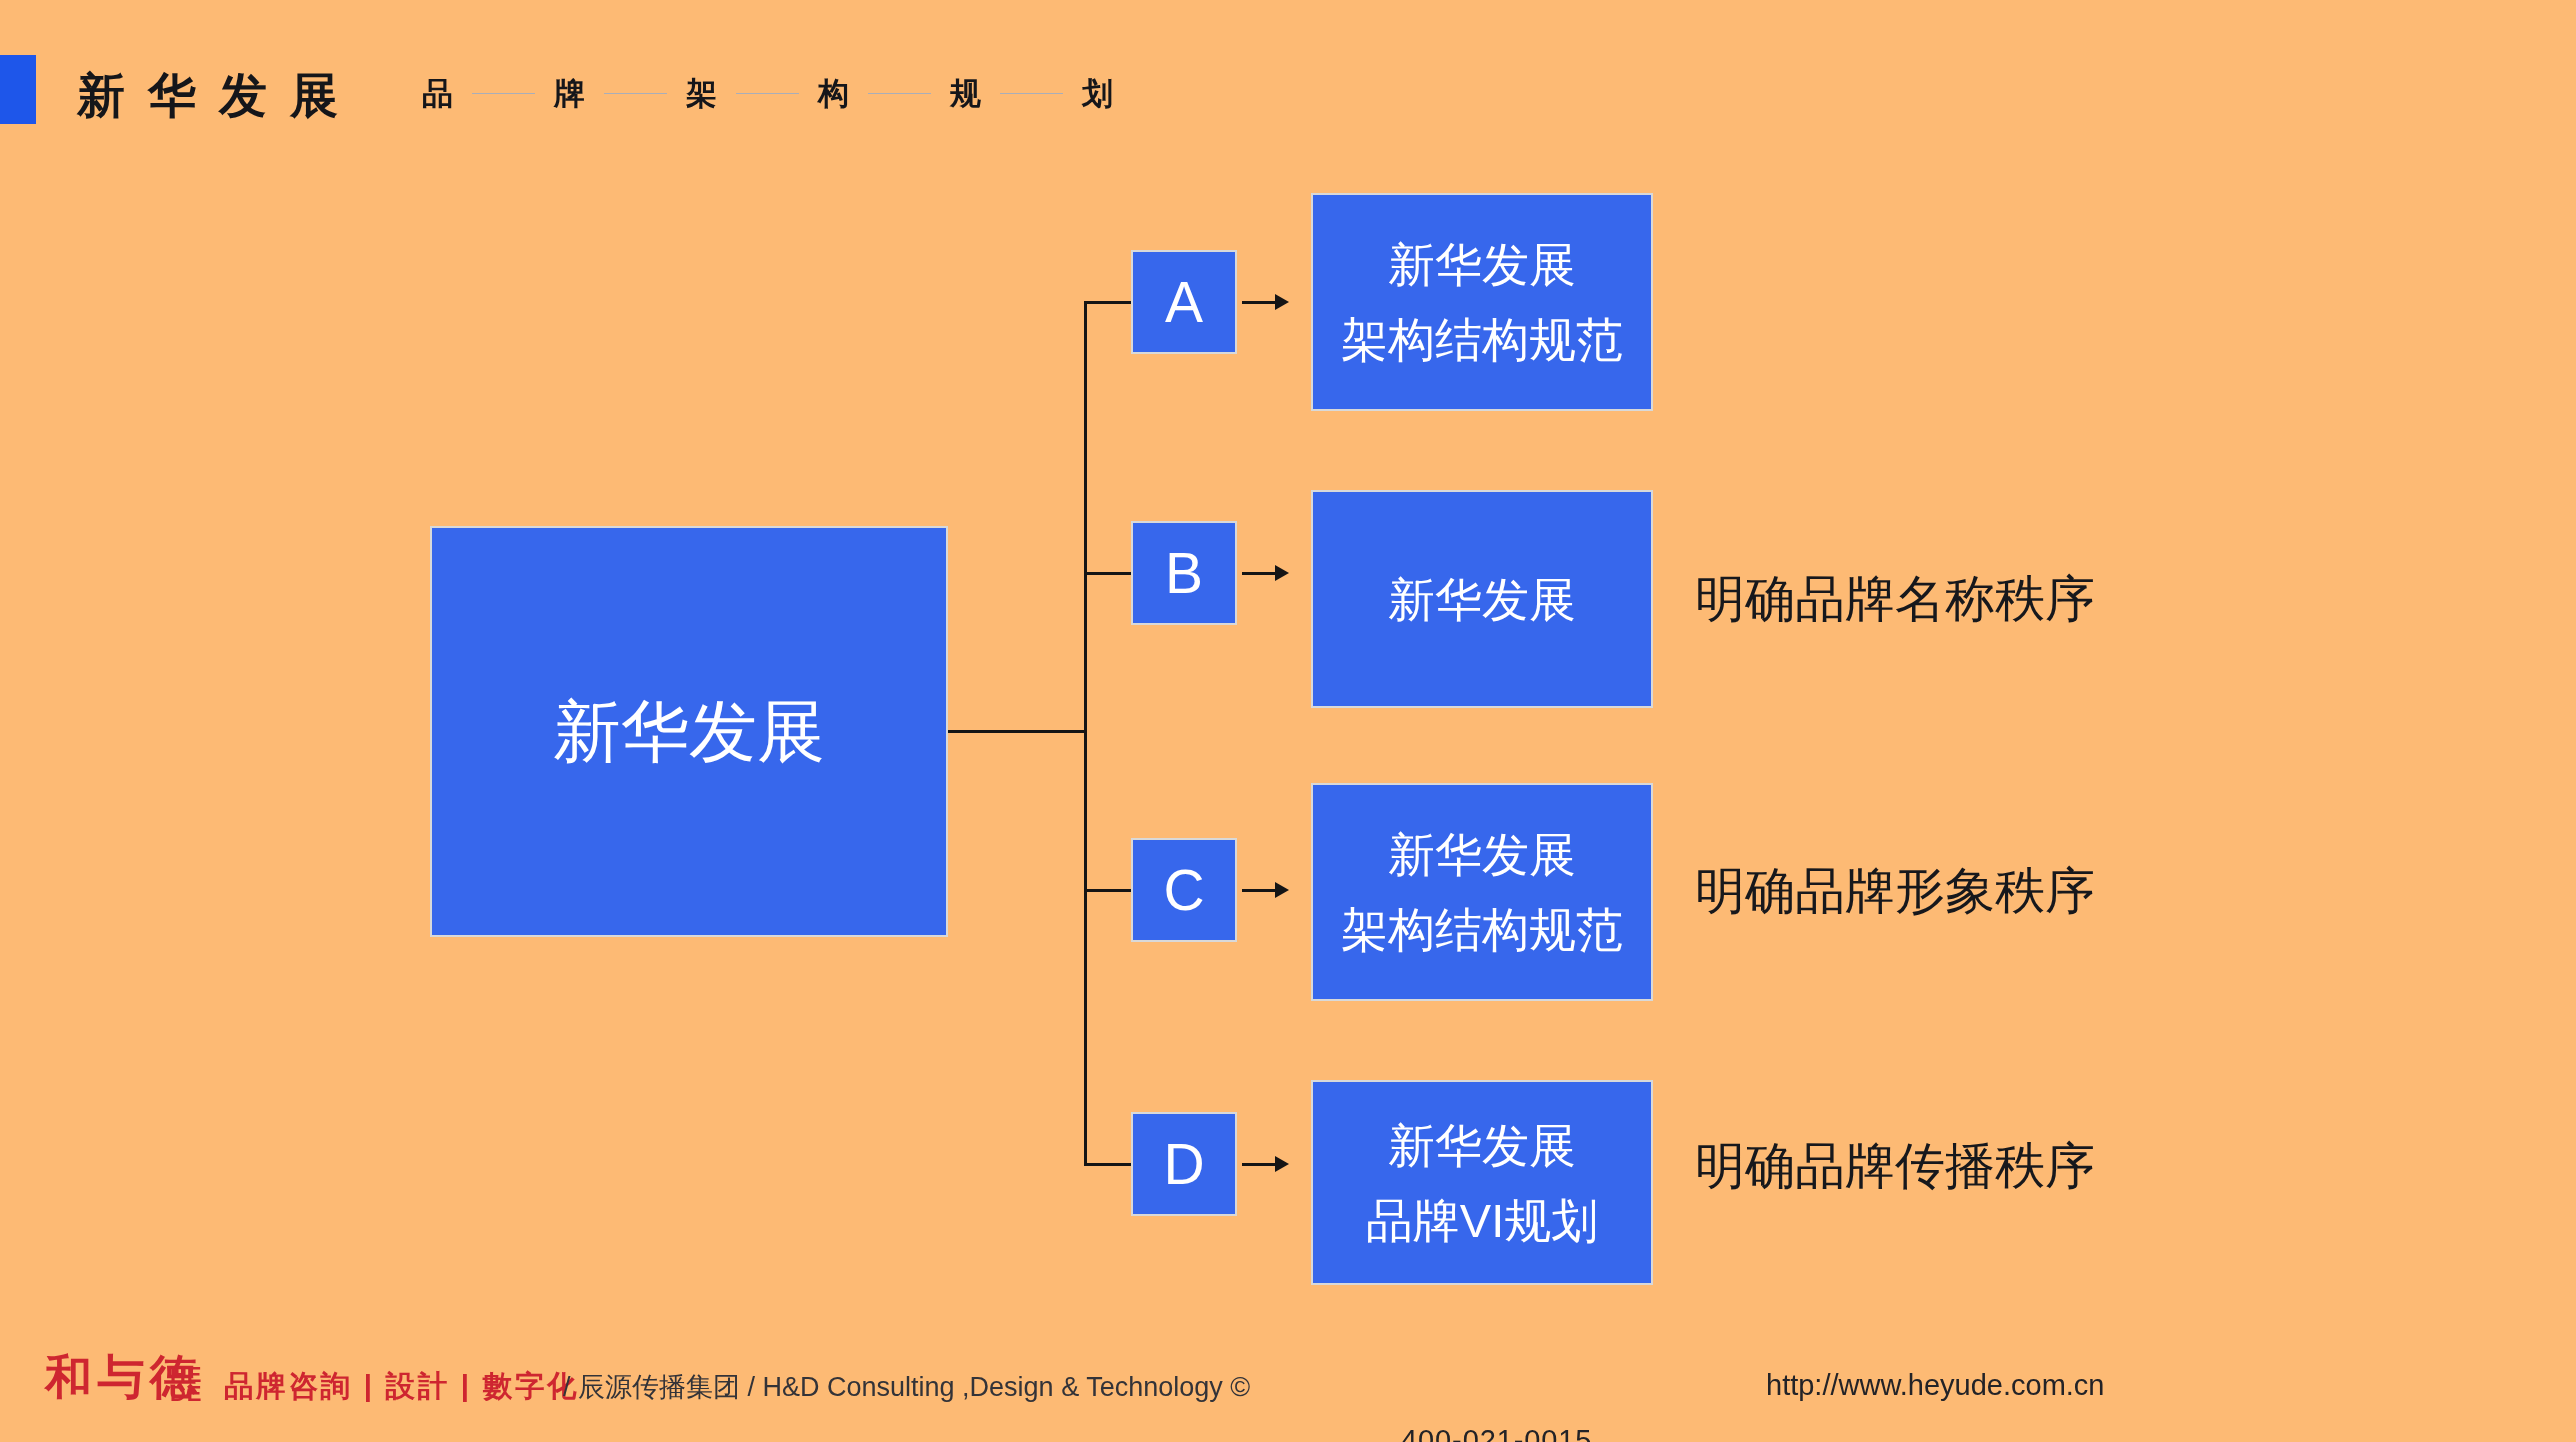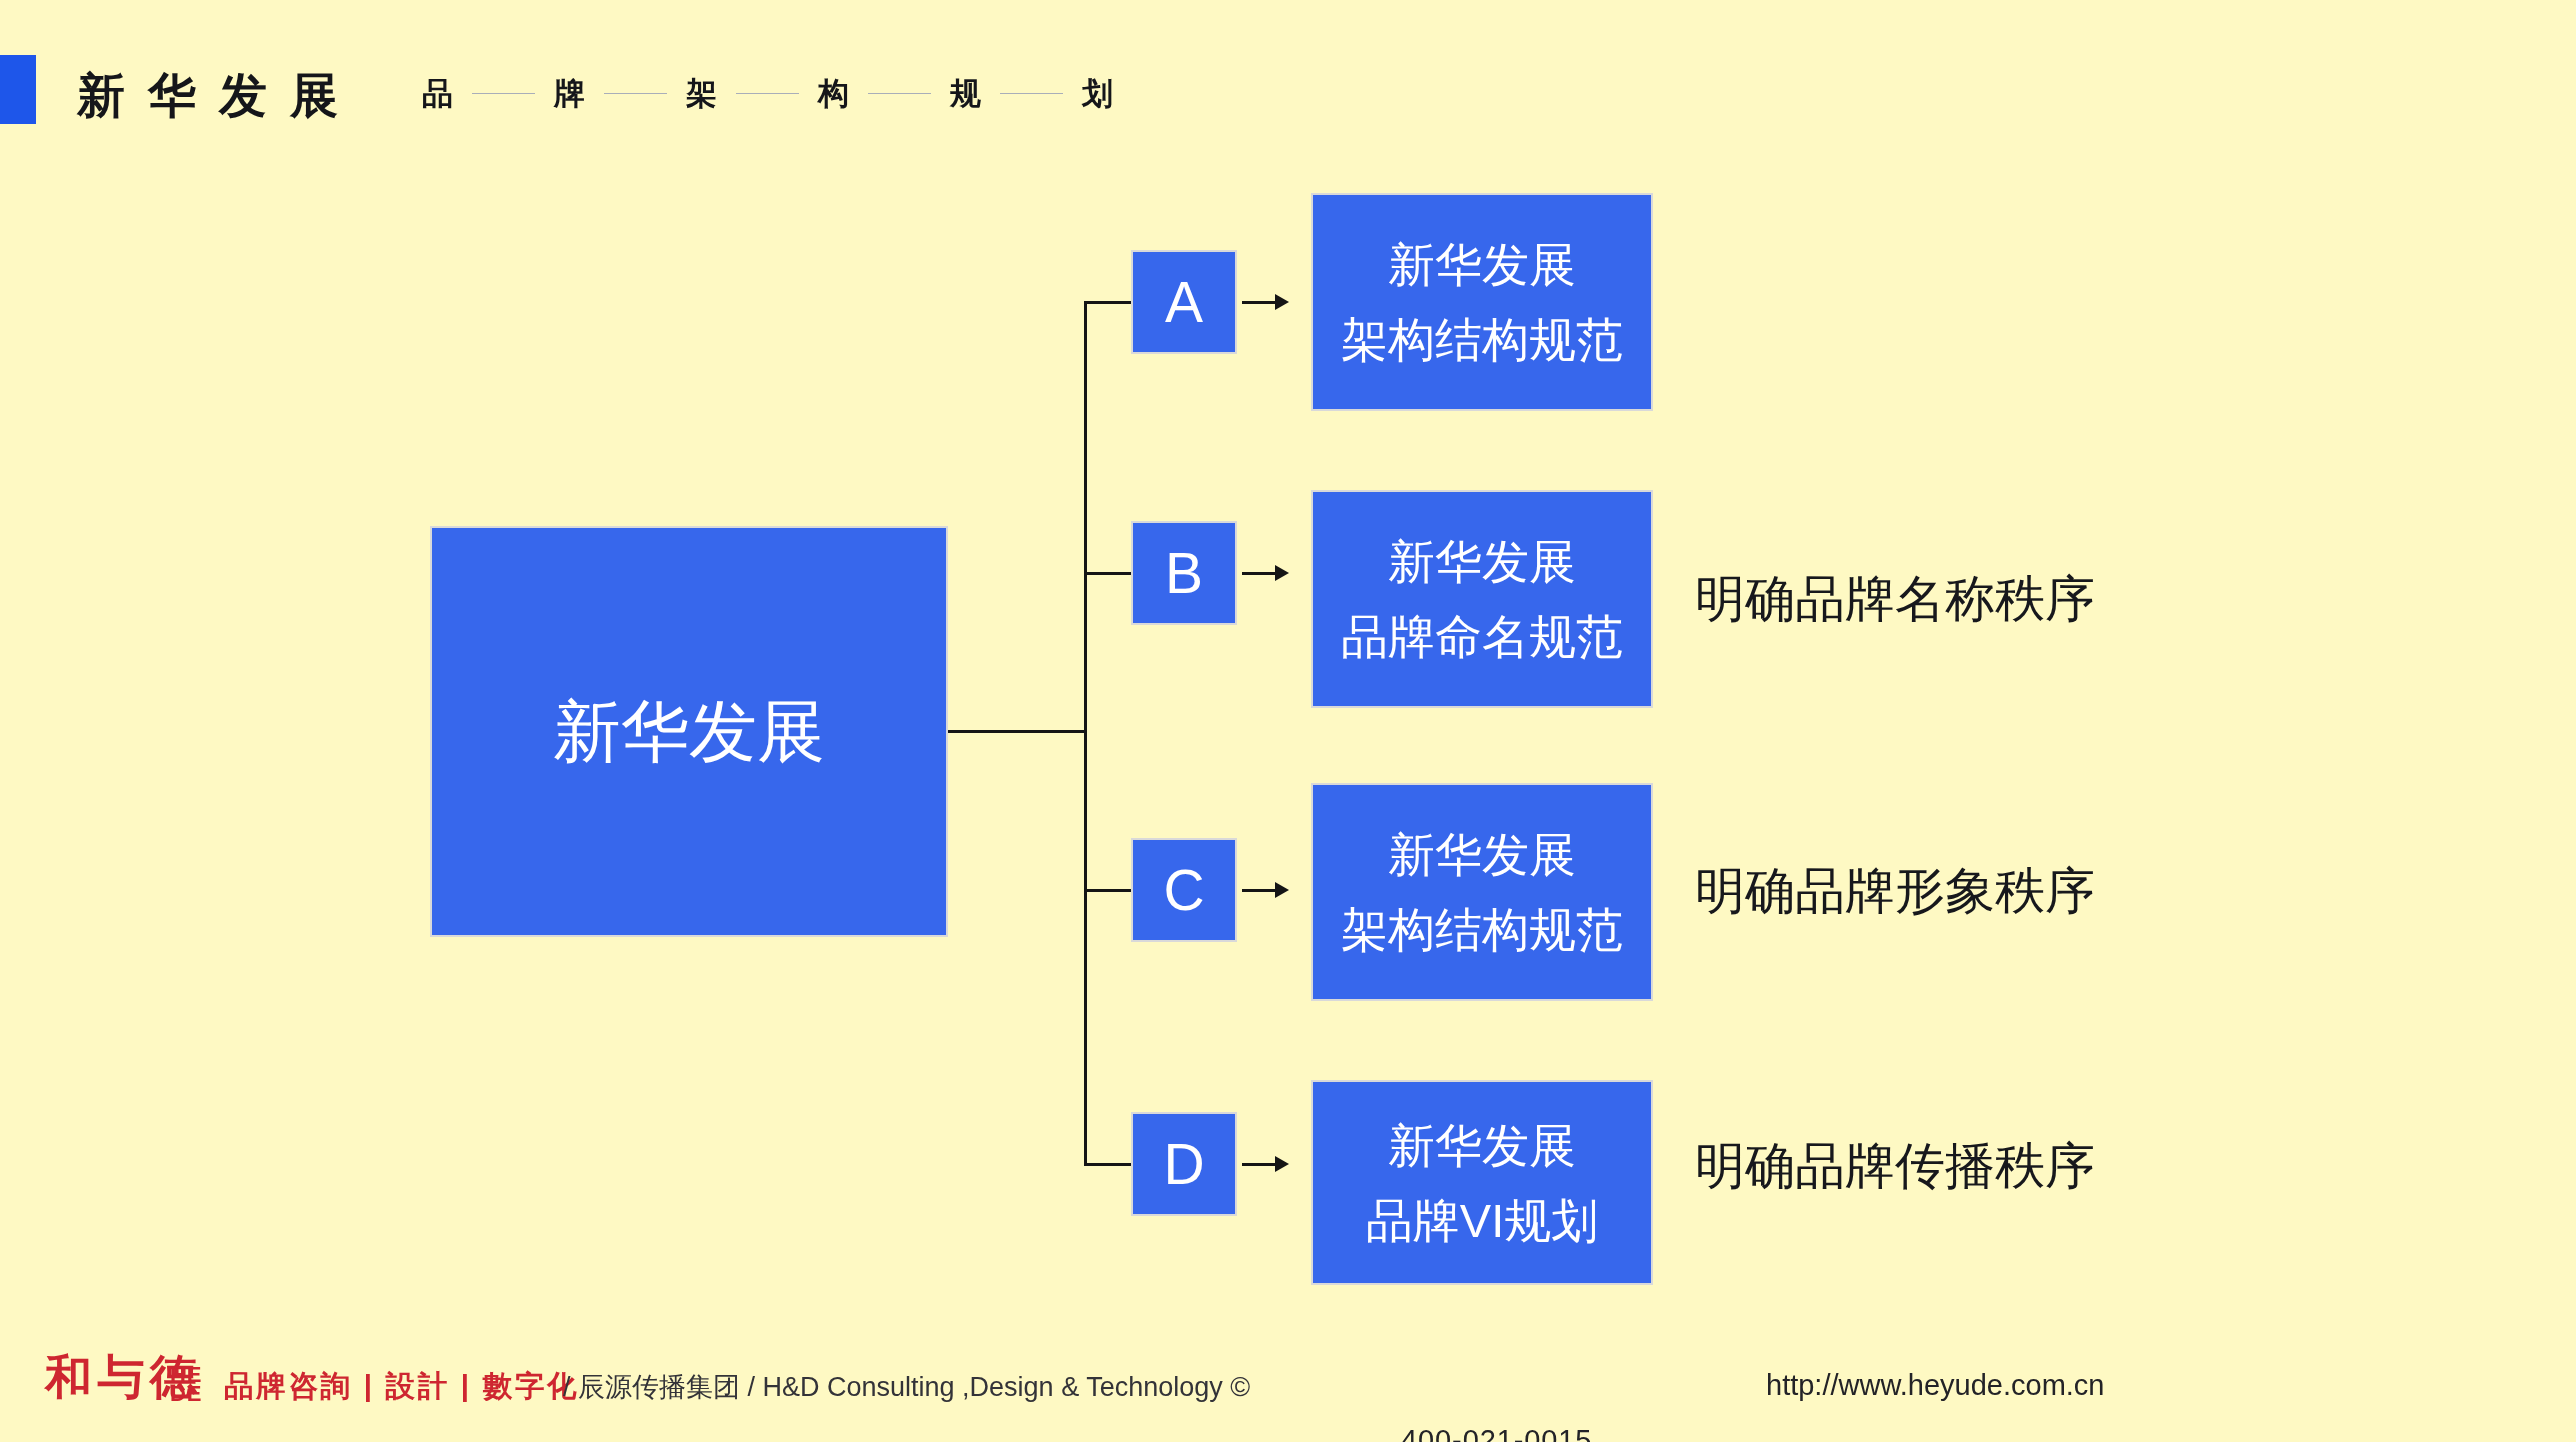--- a/index.html
+++ b/index.html
@@ -1,19 +1,19 @@
 <!DOCTYPE html>
 <html style="font-size:14.3px"><head>
 <meta charset="utf-8">
 <style>
   html,body{margin:0;padding:0;}
   .slide{
     position:relative;
     width:2576px;height:1443px;
-    background:#fef9c3;
+    background:#fdba74;
     font-family:"Liberation Sans",sans-serif;
     overflow:hidden;
   }
   
   .logo-square{position:absolute;left:0;top:55px;width:36px;height:69px;background:#1e56ea;}
   .page-title{
     position:absolute;left:77px;top:64px;
     font-size:48px;font-weight:800;letter-spacing:23px;color:#15161a;white-space:nowrap;
   }
   .breadcrumb{
@@ -135,21 +135,20 @@
   <div class="bluebox branch-node branch-a">
     <div>新华发展</div>
     <div>架构结构规范</div>
   </div>
 
   <div class="bluebox letter-node letter-b">
     <div>B</div>
   </div>
   <div class="bluebox branch-node branch-b">
     <div>新华发展</div>
-    <div>品牌命名规范</div>
   </div>
   <div class="note note-b">明确品牌名称秩序</div>
 
   <div class="bluebox letter-node letter-c">
     <div>C</div>
   </div>
   <div class="bluebox branch-node branch-c">
     <div>新华发展</div>
     <div>架构结构规范</div>
   </div>

